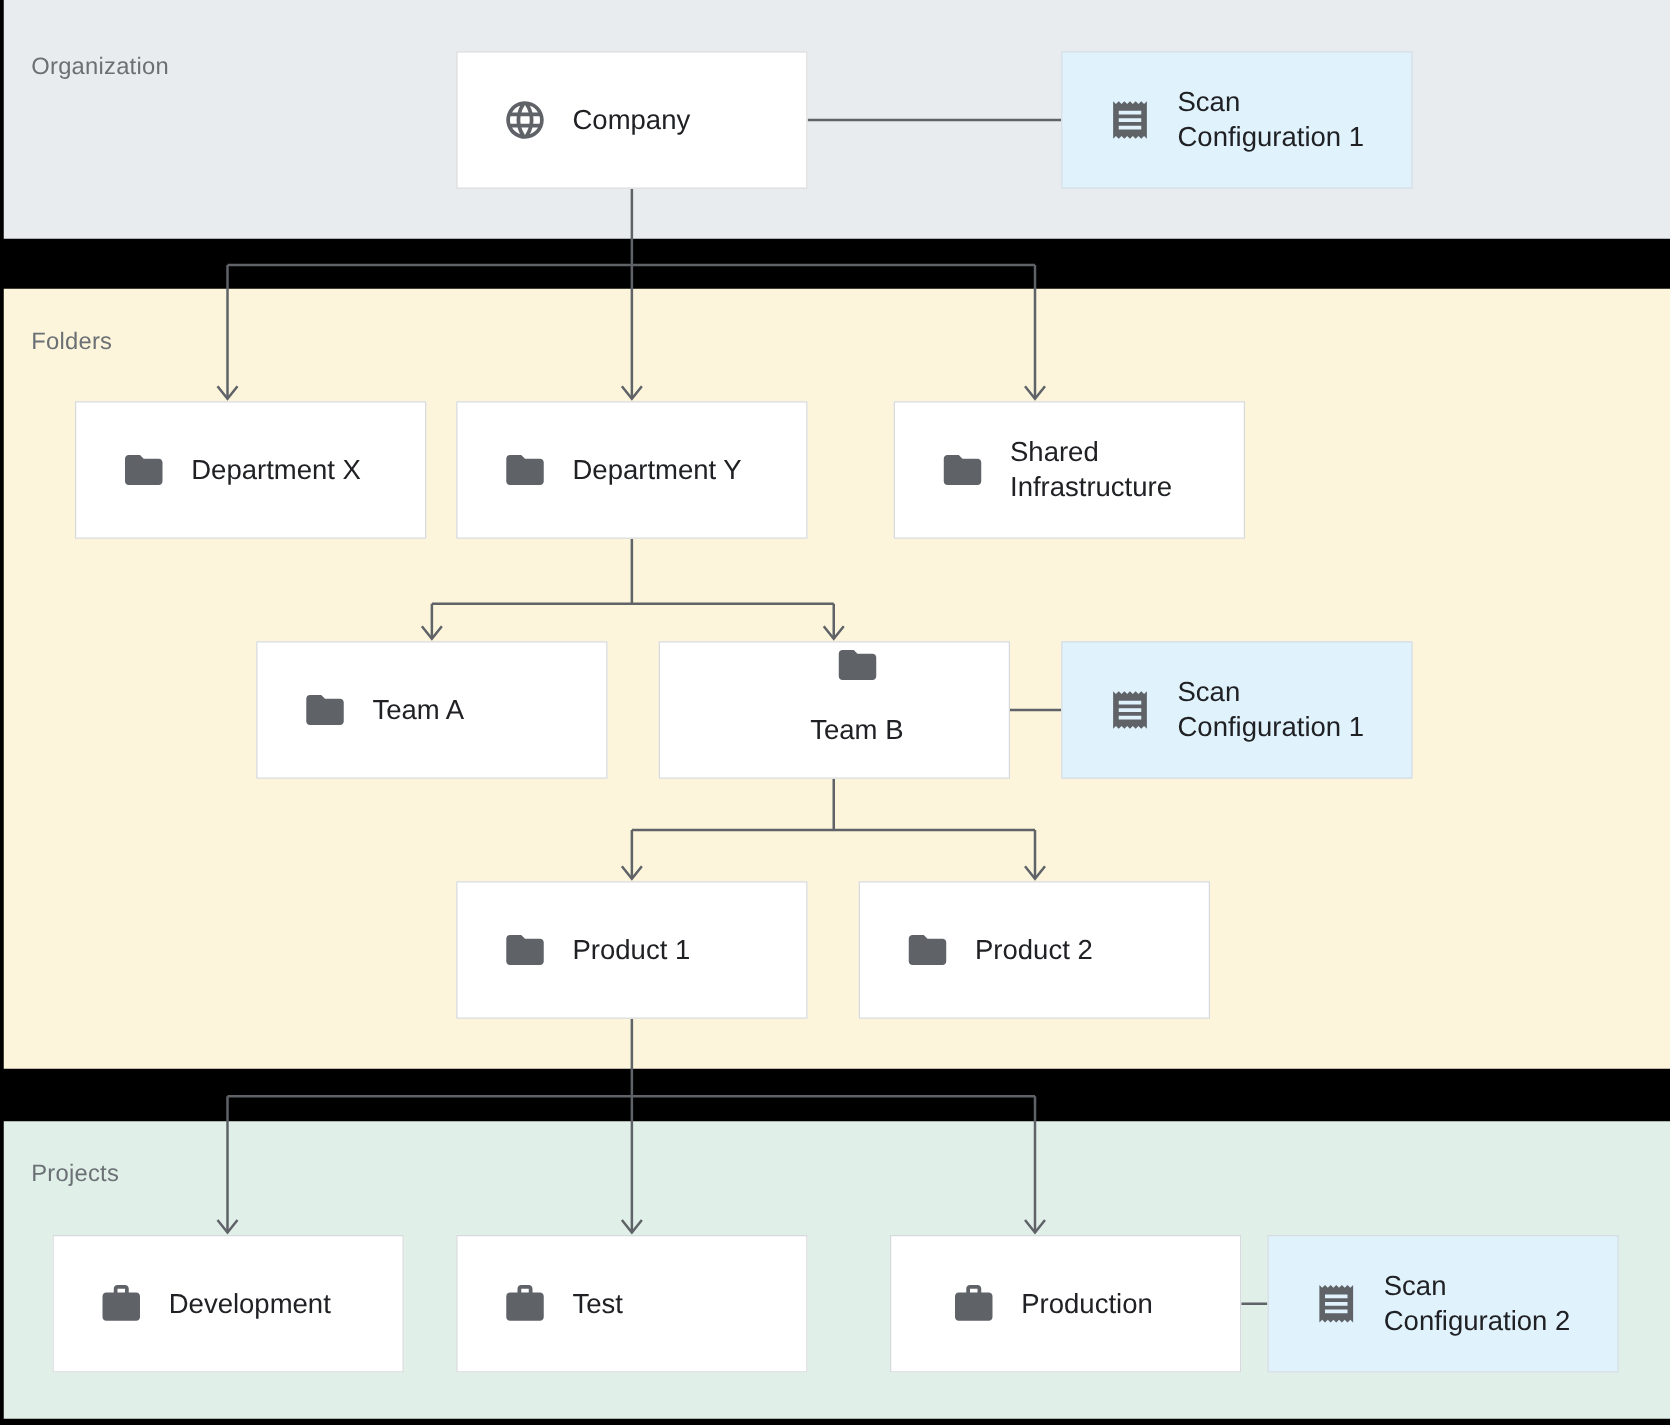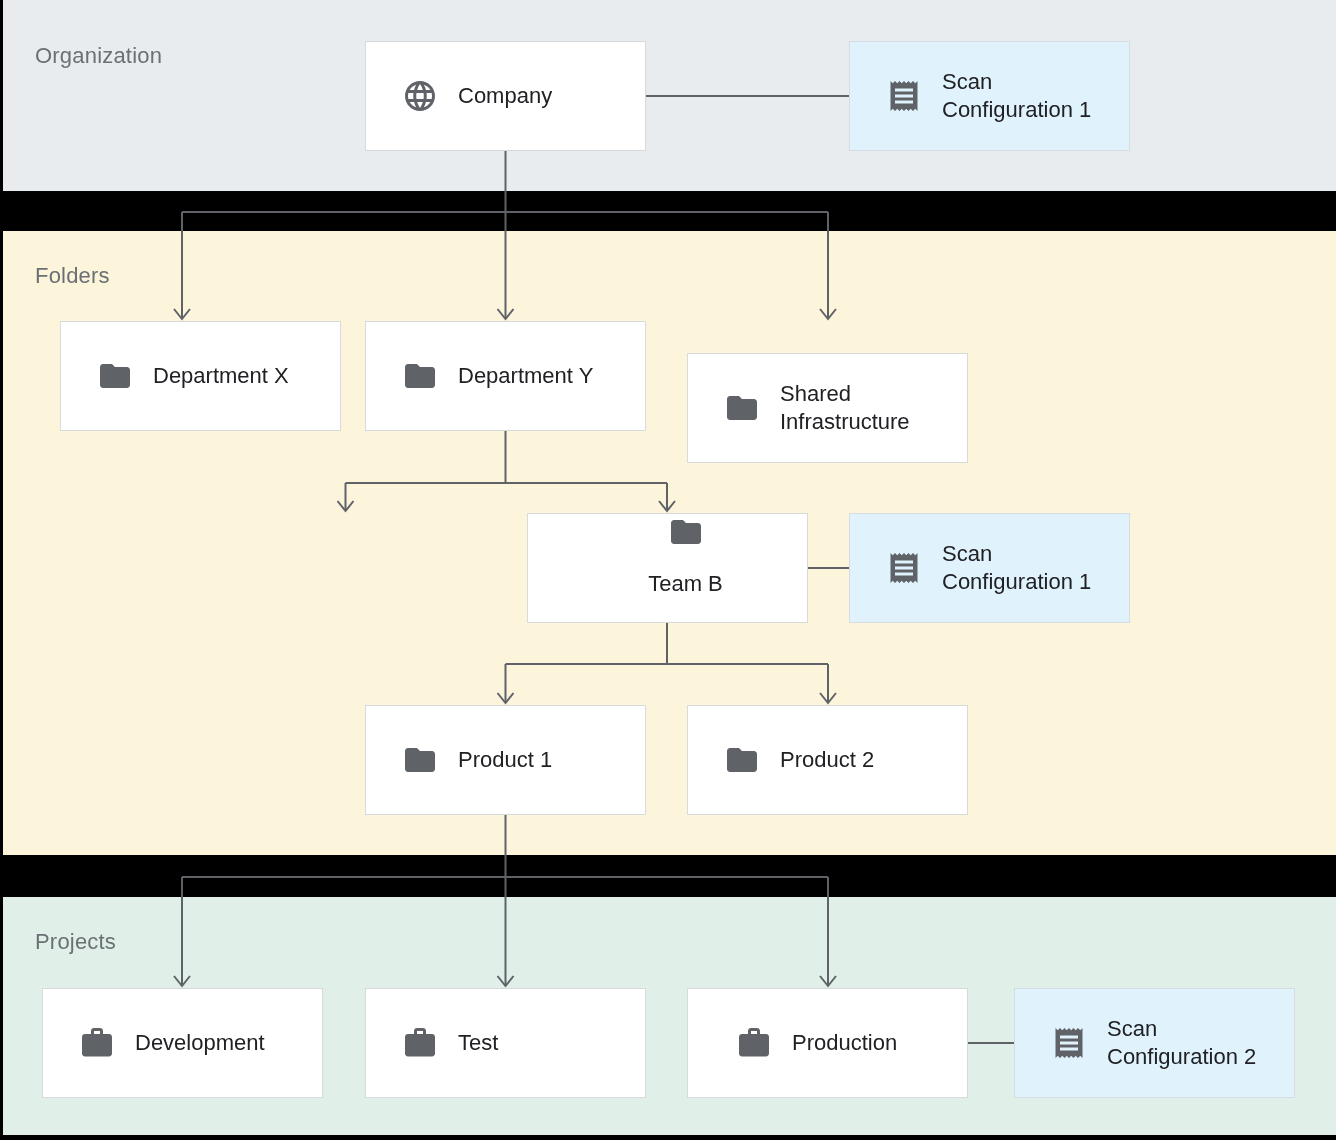--- a/index.html
+++ b/index.html
@@ -2,47 +2,47 @@
 <html style="--organization-bg: #e8ecee; --folders-bg: #fcf5db; --projects-bg: #e0f0e8; --node-bg: #ffffff; --scan-bg: #e0f2fc; --node-border: #d7dadd; --scan-border: #d6dde2; --icon: #5f6368; --text: #202124; --section-label: #6b7075; --connector: #5f6368; --canvas: #000000;"><head>
 <meta charset="utf-8">
 <style>
   html,body{margin:0;padding:0;background:#000;}
   #canvas{position:relative;width:1336px;height:1140px;background:#000;overflow:hidden;
           font-family:"Liberation Sans",sans-serif;}
   .band{position:absolute;left:3px;width:1333px;}
   #band-organization{top:0;height:191px;background:var(--organization-bg,#e8ecee);}
   #band-folders{top:231px;height:624px;background:var(--folders-bg,#fcf5db);}
   #band-projects{top:897px;height:238px;background:var(--projects-bg,#e0f0e8);}
-  .section-label{position:absolute;left:35px;font-size:22px;letter-spacing:.2px;
+  .section-label{position:absolute;left:25px;font-size:19px;letter-spacing:.2px;
                  color:var(--section-label,#6b7075);}
   #label-organization{top:43px;}
   #label-folders{top:263px;}
   #label-projects{top:929px;}
   #connectors{position:absolute;left:0;top:0;width:1336px;height:1140px;}
   .edge{stroke:var(--connector,#5f6368);stroke-width:2;fill:none;}
   .node{position:absolute;width:281px;height:110px;box-sizing:border-box;
         background:var(--node-bg,#fff);border:1px solid var(--node-border,#d7dadd);
         display:flex;align-items:center;padding-left:36px;gap:20px;}
   .node.scan{background:var(--scan-bg,#e0f2fc);border-color:var(--scan-border,#d6dde2);}
   .icon{flex:0 0 auto;width:36px;height:36px;}
   .icon svg{display:block;width:36px;height:36px;fill:var(--icon,#5f6368);}
   .label{font-size:22px;line-height:28px;color:var(--text,#202124);max-width:177px;}
   #n-company{left:365px;top:41px;}
   #n-scan-config-1{left:849px;top:41px;}
   #n-department-x{left:42px;top:321px;margin-left:18px;}
   #n-department-y{left:365px;top:321px;}
-  #n-shared-infrastructure{left:687px;top:321px;margin-top:32px;}
+  #n-shared-infrastructure{left:715px;top:321px;}
   #n-team-a{left:205px;top:513px;}
   #n-team-b{left:527px;top:513px;flex-direction:column;}
   #n-scan-config-2{left:849px;top:513px;}
   #n-product-1{left:365px;top:705px;}
   #n-product-2{left:687px;top:705px;}
   #n-development{left:42px;top:988px;}
   #n-test{left:365px;top:988px;}
-  #n-production{left:687px;top:988px;padding-left:48px;}
+  #n-production{left:712px;top:988px;padding-left:48px;}
   #n-scan-config-3{left:1014px;top:988px;}
 </style>
 </head>
 <body>
 
 <div id="canvas">
 
   <div class="band" id="band-organization"></div>
   <div class="band" id="band-folders"></div>
   <div class="band" id="band-projects"></div>
@@ -129,20 +129,28 @@
 
   <div class="node" id="n-shared-infrastructure">
     <span class="icon">
       <svg viewBox="0 0 24 24">
           <path d="M10 4H4c-1.1 0-1.99.9-1.99 2L2 18c0 1.1.9 2 2 2h16c1.1 0 2-.9 2-2V8c0-1.1-.9-2-2-2h-8l-2-2z"></path>
         </svg>
     </span>
     <span class="label">Shared Infrastructure</span>
   </div>
 
+  <div class="node" id="n-team-a">
+    <span class="icon">
+      <svg viewBox="0 0 24 24">
+          <path d="M10 4H4c-1.1 0-1.99.9-1.99 2L2 18c0 1.1.9 2 2 2h16c1.1 0 2-.9 2-2V8c0-1.1-.9-2-2-2h-8l-2-2z"></path>
+        </svg>
+    </span>
+    <span class="label">Team A</span>
+  </div>
 
   <div class="node" id="n-team-b">
     <span class="icon">
       <svg viewBox="0 0 24 24">
           <path d="M10 4H4c-1.1 0-1.99.9-1.99 2L2 18c0 1.1.9 2 2 2h16c1.1 0 2-.9 2-2V8c0-1.1-.9-2-2-2h-8l-2-2z"></path>
         </svg>
     </span>
     <span class="label">Team B</span>
   </div>
 

